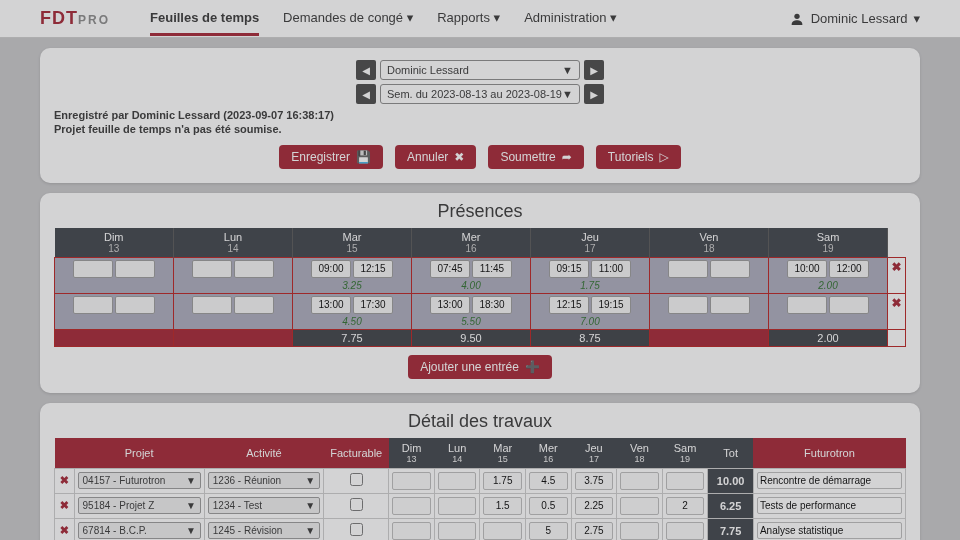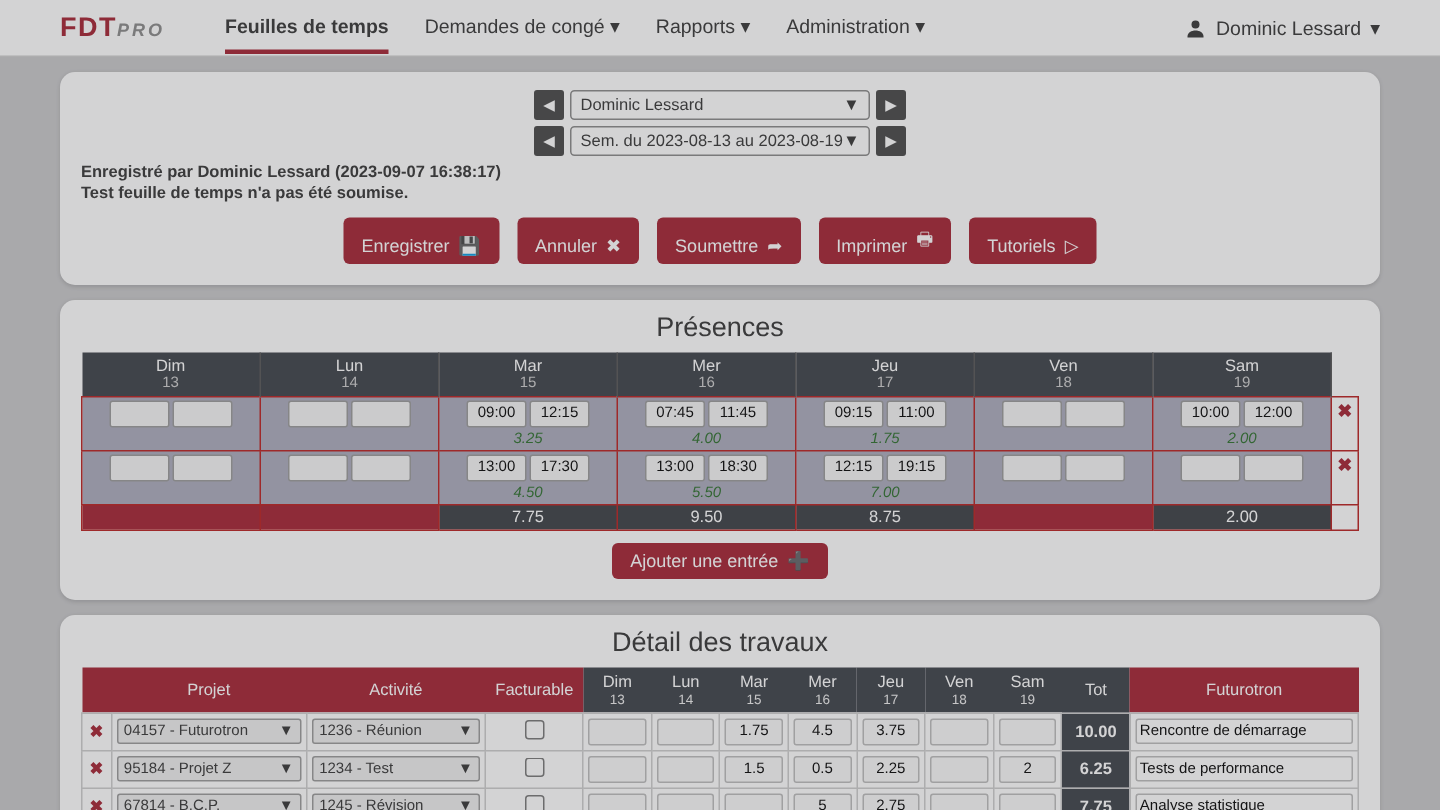--- a/index.html
+++ b/index.html
@@ -1,19 +1,19 @@
 <!DOCTYPE html>
 <html><head>
 <meta charset="utf-8">
 <style>
 * { box-sizing: border-box; margin: 0; padding: 0; }
 body { font-family: Arial, sans-serif; font-size: 12px; background: #c7c7c9; color: #333; width: 960px; height: 540px; overflow: hidden; }
 .topbar { background: #fff; border-bottom: 1px solid #ccc; display: flex; align-items: center; padding: 6px 40px; height: 38px; }
 .logo { font-weight: bold; font-size: 18px; color: #a31f2f; letter-spacing: 1px; margin-right: 40px; }
-.logo .pro { color: #888; font-size: 12px; font-style: italic; letter-spacing: 2px; }
+.logo .pro { color: #888; font-size: 12px; letter-spacing: 2px; }
 .nav { display: flex; gap: 24px; flex: 1; }
 .nav-item { color: #333; font-size: 13px; cursor: pointer; padding: 8px 0; }
 .nav-item.active { font-weight: bold; border-bottom: 3px solid #a31f2f; }
 .userbox { display: flex; align-items: center; gap: 6px; color: #333; font-size: 13px; }
 .panel { background: #fff; border-radius: 10px; margin: 10px 40px; padding: 8px 14px 14px 14px; box-shadow: 0 1px 3px rgba(0,0,0,0.15); }
 .selectors { display: flex; flex-direction: column; align-items: center; gap: 4px; margin-top: 4px; }
 .selrow { display: flex; align-items: center; gap: 4px; }
 .arrowbtn { width: 20px; height: 20px; background: #444; color: #fff; display: flex; align-items: center; justify-content: center; border-radius: 2px; cursor: pointer; font-size: 10px; }
 .selbox { width: 200px; height: 20px; border: 1px solid #888; border-radius: 3px; display: flex; align-items: center; justify-content: space-between; padding: 0 6px; font-size: 11px; background: #fff; }
 .status { text-align: left; font-size: 11px; font-weight: bold; color: #333; margin-top: 4px; line-height: 1.3; }
@@ -78,38 +78,34 @@
       <div class="arrowbtn">◀</div>
       <div class="selbox">
           <span>Sem. du 2023-08-13 au 2023-08-19</span>
           <span>▼</span>
         </div>
       <div class="arrowbtn">▶</div>
     </div>
   </div>
   <div class="status">
     <div>Enregistré par Dominic Lessard (2023-09-07 16:38:17)</div>
-    <div>Test feuille de temps n'a pas été soumise.</div>
+    <div>Projet feuille de temps n'a pas été soumise.</div>
   </div>
   <div class="btnrow">
     <div class="btn">
         <span>Enregistrer</span>
         <span>💾</span>
       </div>
     <div class="btn">
         <span>Annuler</span>
         <span>✖</span>
       </div>
     <div class="btn">
         <span>Soumettre</span>
         <span>➦</span>
-      </div>
-    <div class="btn">
-        <span>Imprimer</span>
-        <span>🖶</span>
       </div>
     <div class="btn">
         <span>Tutoriels</span>
         <span>▷</span>
       </div>
   </div>
 </div>
 
 <div class="panel">
   <div class="section-title">Présences</div>

